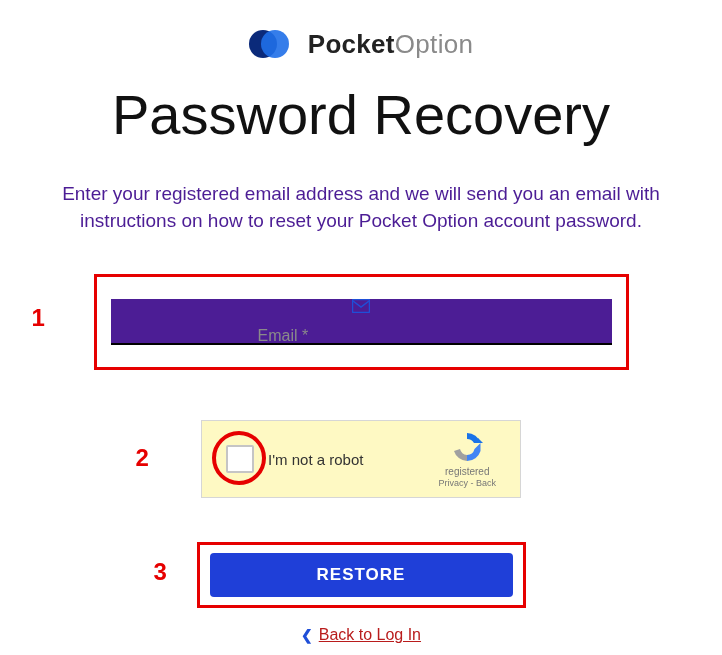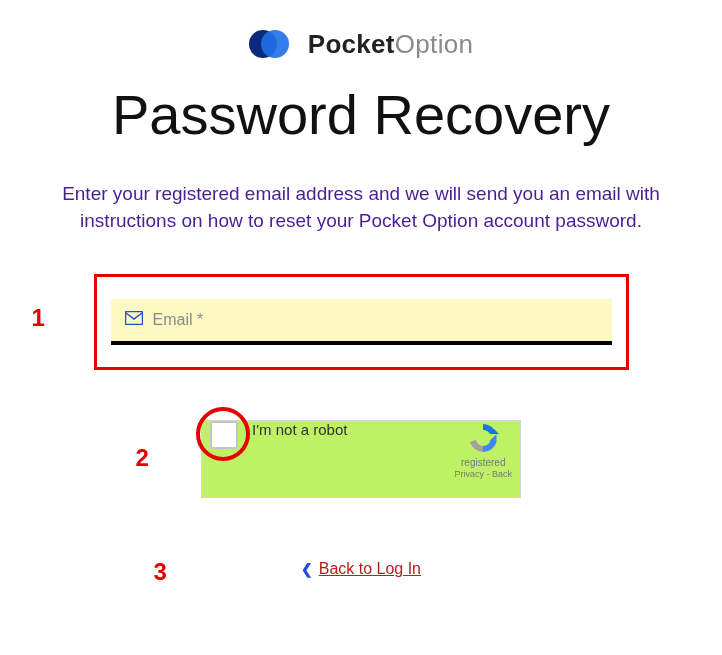--- a/index.html
+++ b/index.html
@@ -7,28 +7,28 @@
     .container { width: 100%; padding-top: 28px; }
     .logo-wrap { display: flex; justify-content: center; align-items: center; gap: 17px; margin-bottom: 22px; }
     .logo-mark { position: relative; width: 42px; height: 32px; }
     .logo-text { font-size: 26px; letter-spacing: 0.3px; }
     .logo-text .bold { font-weight: 700; color: #222; }
     .logo-text .light { font-weight: 400; color: #8a8a8a; }
     .page-title { text-align: center; font-size: 56px; font-weight: 400; color: #111; margin-bottom: 34px; }
     .instructions { text-align: center; font-size: 19px; color: #4c1d95; line-height: 1.4; padding: 0 40px; margin-bottom: 40px; }
     .email-region { position: relative; margin: 0 auto 50px; width: 535px; }
     .email-highlight { border: 3px solid #e60000; padding: 22px 14px; }
-    .email-inner { background: #fef9c3; display: flex; align-items: center; height: 46px; padding: 0 14px; border-bottom: 4px solid #000000; gap: 10px; }
+    .email-inner { background: #4c1d95; display: flex; align-items: center; height: 46px; padding: 0 14px; border-bottom: 2px solid #000000; gap: 10px; flex-direction: column; }
     .email-icon { color: #1f4fd8; flex-shrink: 0; }
     .email-input { flex: 1; border: none; background: transparent; font-size: 16px; color: #8a8a8a; outline: none; height: 100%; }
     .email-input::placeholder { color: #8a8a8a; }
     .annot-num { position: absolute; font-weight: 700; color: #e60000; font-size: 24px; }
     .annot-1 { left: -62px; top: 30px; }
     .recaptcha-section { position: relative; width: 535px; margin: 0 auto 44px; display: flex; justify-content: center; }
-    .recaptcha-box { width: 320px; height: 78px; background: #bef264; border: 1px solid #d6d6d6; display: flex; padding: 0 8px; position: relative; }
+    .recaptcha-box { width: 320px; height: 78px; background: #fef9c3; border: 1px solid #d6d6d6; display: flex; align-items: center; padding: 0 24px; position: relative; }
     .checkbox-wrap { position: relative; width: 28px; height: 28px; }
     .recaptcha-checkbox { width: 28px; height: 28px; border: 2px solid #c5c5c5; background: #fff; border-radius: 2px; cursor: pointer; }
     .circle-highlight { position: absolute; width: 54px; height: 54px; border: 4px solid #e60000; border-radius: 50%; top: -14px; left: -14px; }
     .recaptcha-label { margin-left: 14px; font-size: 15px; color: #333; }
     .recaptcha-right { margin-left: auto; text-align: center; }
     .recaptcha-logo { width: 34px; height: 34px; margin: 0 auto 2px; }
     .recaptcha-brand { font-size: 10px; color: #777; margin-bottom: 1px; }
     .recaptcha-links { font-size: 9px; color: #777; }
     .annot-2 { left: 42px; top: 24px; }
     .submit-section { position: relative; width: 535px; margin: 0 auto; display: flex; justify-content: center; }
@@ -93,20 +93,23 @@
           </svg>
         </div>
         <div class="recaptcha-brand">registered</div>
         <div class="recaptcha-links">Privacy - Back</div>
       </div>
     </div>
   </div>
 
   <div class="submit-section">
     <span class="annot-num annot-3">3</span>
+    <div class="submit-highlight">
+      <button class="restore-btn">RESTORE</button>
+    </div>
   </div>
 
   <div class="back-link-wrap">
     <span class="chevron-left">❮</span>
     <a class="back-link">Back to Log In</a>
   </div>
 
 </div>
 
 </body></html>

